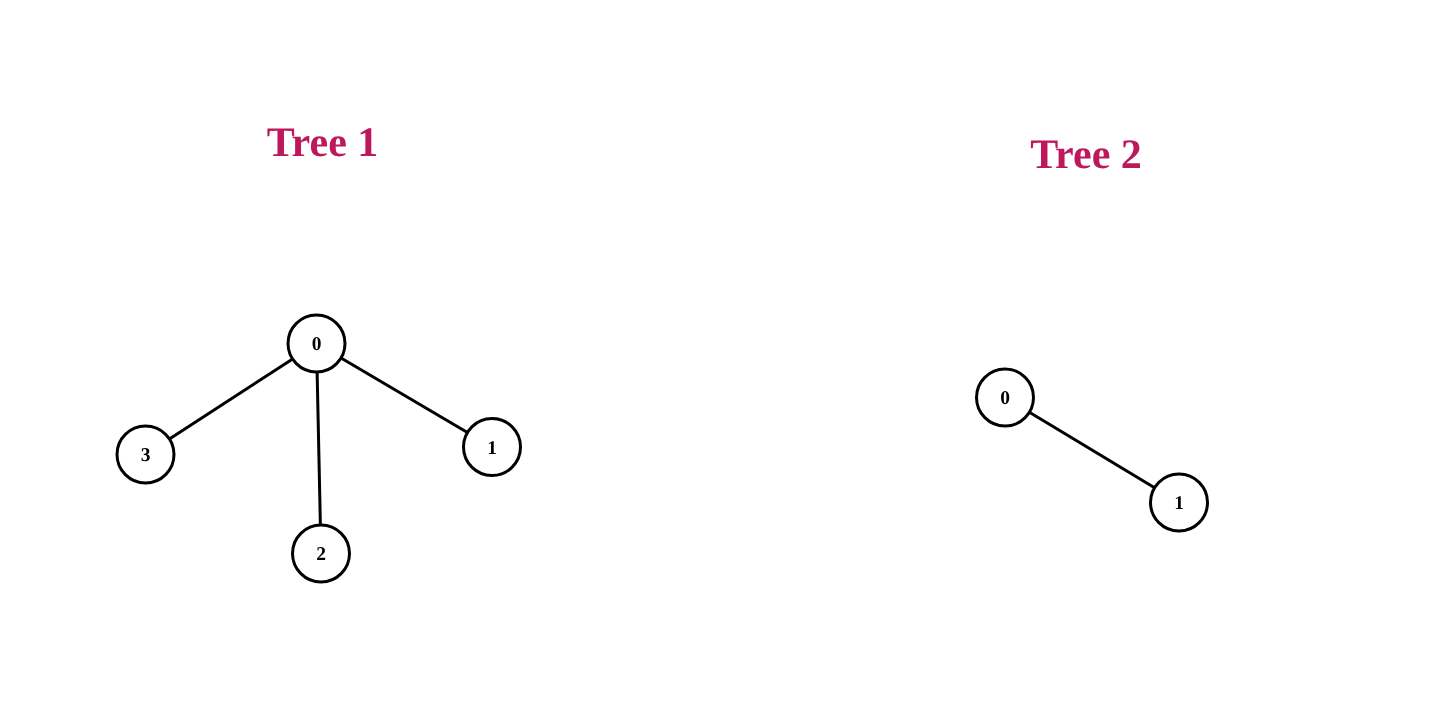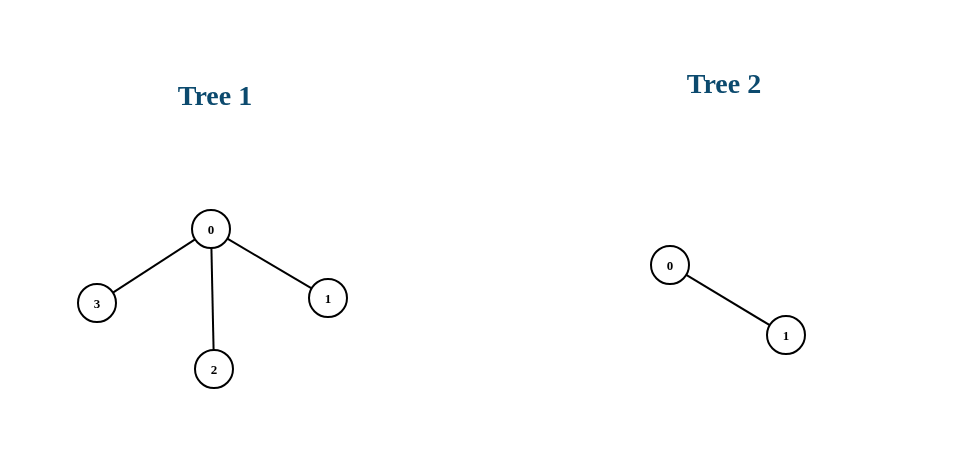--- a/index.html
+++ b/index.html
@@ -1,25 +1,25 @@
 <!DOCTYPE html>
 <html><head>
   <meta charset="utf-8">
   <style>
     html, body { margin: 0; padding: 0; background: #ffffff; }
     body { width: 954px; height: 471px; position: relative; overflow: hidden; font-family: "Liberation Serif", serif; }
-    .title { position: absolute; font-weight: bold; font-size: 28px; color: #0c4a6e; transform: translateX(-50%); white-space: nowrap; }
+    .title { position: absolute; font-weight: bold; font-size: 28px; color: #be185d; transform: translateX(-50%); white-space: nowrap; }
     svg { position: absolute; left: 0; top: 0; }
     .node-label { font-family: "Liberation Serif", serif; font-weight: bold; font-size: 13px; }
   </style>
 </head>
 <body>
 
 <div class="title" style="left:215px; top:80px;">Tree 1</div>
-<div class="title" style="left:724px; top:68px;">Tree 2</div>
+<div class="title" style="left:724px; top:88px;">Tree 2</div>
 
 <svg id="graph" width="954" height="471" xmlns="http://www.w3.org/2000/svg">
     <g>
       <line x1="195.0631864272857" y1="239.3449491612356" x2="112.9368135727143" y2="292.6550508387644" stroke="#000000" stroke-width="2"></line>
       <line x1="211.4070494126464" y1="247.99563925683114" x2="213.5929505873536" y2="350.00436074316883" stroke="#000000" stroke-width="2"></line>
       <line x1="227.36595216429225" y1="238.6517153789416" x2="311.63404783570775" y2="288.3482846210584" stroke="#000000" stroke-width="2"></line>
       <g>
         <circle cx="211" cy="229" r="19" fill="#ffffff" stroke="#000000" stroke-width="2"></circle>
         <text x="211" y="233.5" text-anchor="middle" class="node-label">0</text>
       </g>

